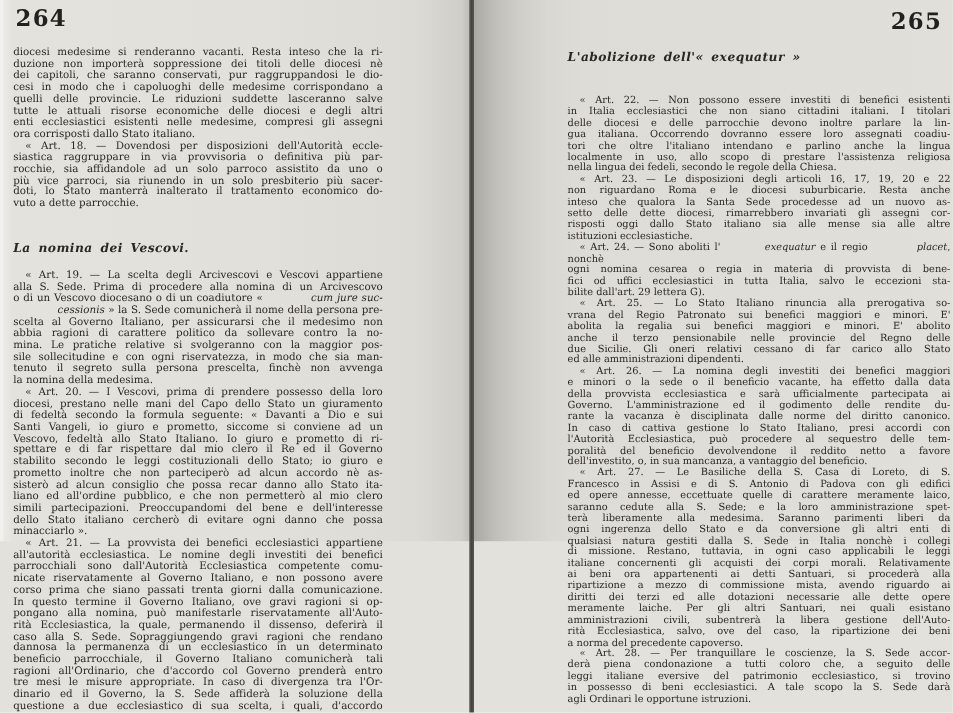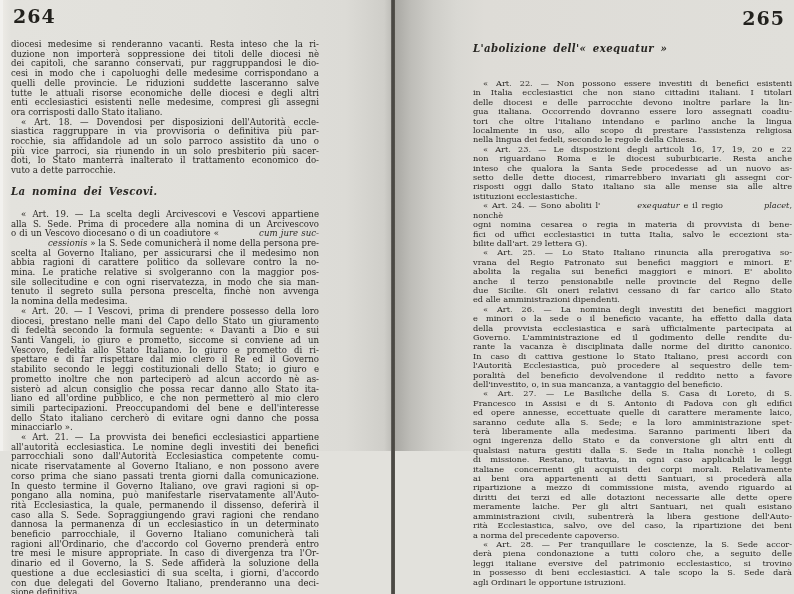--- a/index.html
+++ b/index.html
@@ -22,21 +22,21 @@
   .pagenum{position:absolute;font-weight:bold;font-size:19px;letter-spacing:1px;color:#22211d;}
   .pagenum-left{left:10px;top:5px;}
   .pagenum-right{right:9px;top:7px;margin-left:32px;}
   .column{position:absolute;}
   .col-left{left:8px;top:40px;width:308px;font-size:8.6px;line-height:9.7px;}
   .col-right{left:78px;top:42px;width:319px;font-size:8.2px;line-height:9.4px;}
   .line{text-align:justify;text-align-last:justify;}
   .line.last{text-align-last:left;}
   .line.indent{text-indent:10px;}
   .heading{font-style:italic;font-weight:bold;text-align:center;
-    font-size:10.2px;line-height:13px;letter-spacing:.4px;word-spacing:2.5px;margin:9px 0 12px;}
+    font-size:10.2px;line-height:13px;letter-spacing:.4px;word-spacing:2.5px;margin:25px 0 12px;}
   .col-right .heading{margin:0 0 24px;}
   .it{font-style:italic;padding-left:37px;}
 </style>
 </head>
 <body>
 
 <div class="stage">
   <div class="page page-left">
     <div class="pagenum pagenum-left">264</div>
     <div class="column col-left">
@@ -96,21 +96,21 @@
           <div class="line">corso prima che siano passati trenta giorni dalla comunicazione.</div>
           <div class="line">In questo termine il Governo Italiano, ove gravi ragioni si op-</div>
           <div class="line">pongano alla nomina, può manifestarle riservatamente all'Auto-</div>
           <div class="line">rità Ecclesiastica, la quale, permanendo il dissenso, deferirà il</div>
           <div class="line">caso alla S. Sede. Sopraggiungendo gravi ragioni che rendano</div>
           <div class="line">dannosa la permanenza di un ecclesiastico in un determinato</div>
           <div class="line">beneficio parrocchiale, il Governo Italiano comunicherà tali</div>
           <div class="line">ragioni all'Ordinario, che d'accordo col Governo prenderà entro</div>
           <div class="line">tre mesi le misure appropriate. In caso di divergenza tra l'Or-</div>
           <div class="line">dinario ed il Governo, la S. Sede affiderà la soluzione della</div>
-          <div class="line">questione a due ecclesiastici di sua scelta, i giorni, d'accordo</div>
+          <div class="line">questione a due ecclesiastico di sua scelta, i quali, d'accordo</div>
           <div class="line">con due delegati del Governo Italiano, prenderanno una deci-</div>
           <div class="line last">sione definitiva.</div>
         </div>
       </div>
   </div>
 
   <div class="binding-line"></div>
 
   <div class="page page-right">
     <div class="pagenum pagenum-right">265</div>

